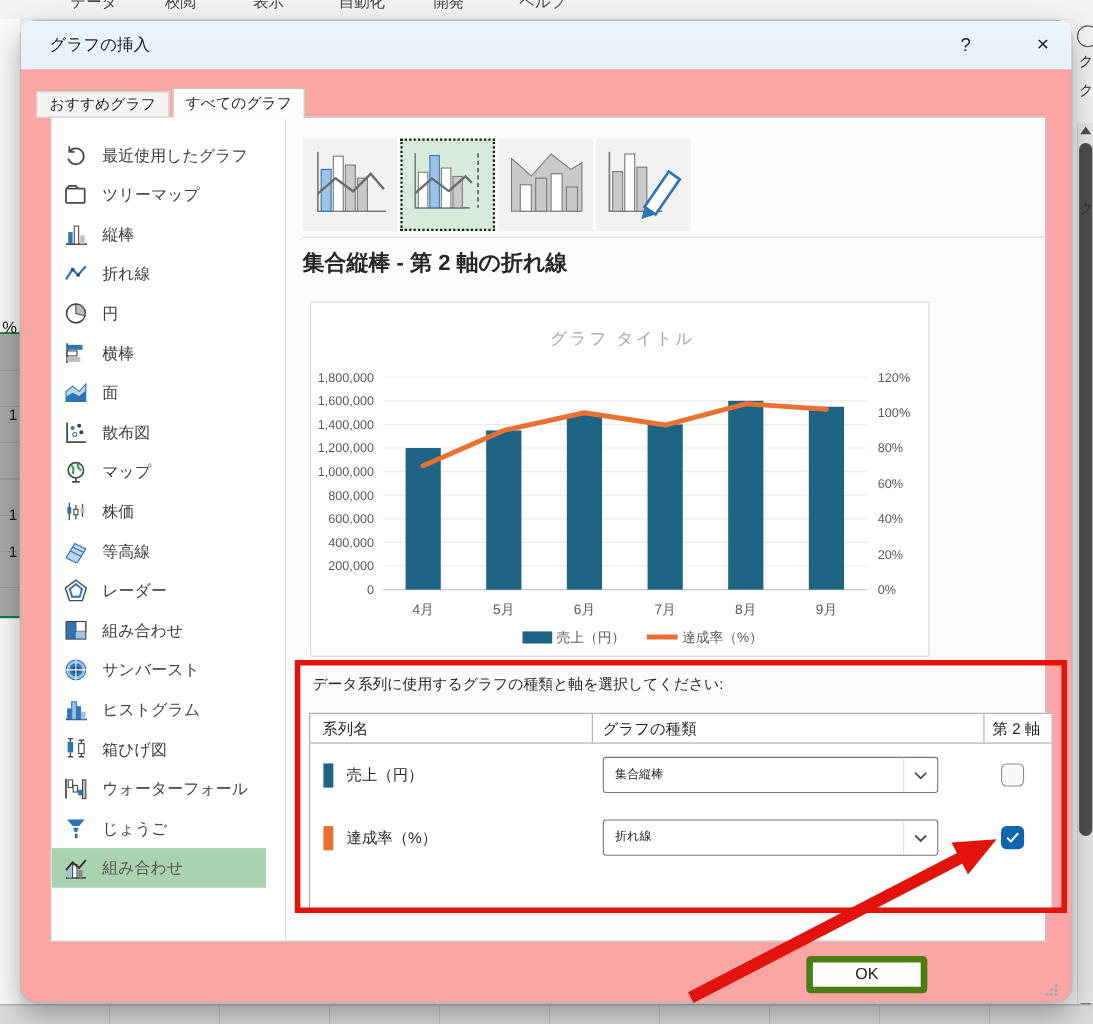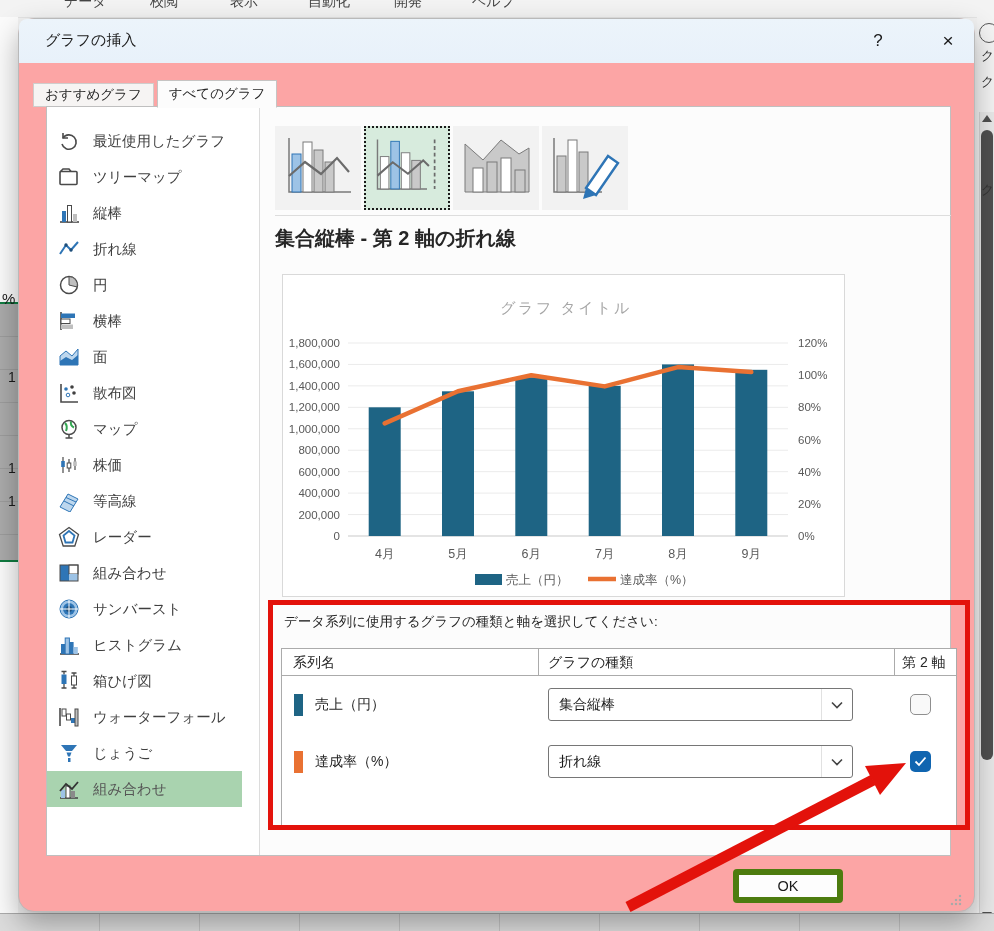--- a/index.html
+++ b/index.html
@@ -65,21 +65,21 @@
   .series-table{position:absolute;left:234px;top:541px;width:676px;height:179px;background:#FFFFFF;
       border:1px solid #ABABAB;box-sizing:border-box}
   .st-head{position:absolute;left:0;top:0;width:100%;height:27px;border-bottom:1px solid #ABABAB;box-sizing:border-box}
   .st-head .hsep{position:absolute;top:0;width:1px;height:26px;background:#ABABAB}
   .st-h{position:absolute;top:5px;font-size:14px;color:#262626;white-space:nowrap}
   .series-row{position:absolute;left:0;width:100%;height:40px}
   .sw{position:absolute;left:12px;top:9px;width:9px;height:22px}
   .sr-name{position:absolute;left:33px;top:11px;font-size:14px;color:#262626;white-space:nowrap}
   .dropdown{position:absolute;left:266px;top:3px;width:305px;height:33px;background:#FFFFFF;border:1px solid #767676;
       border-radius:3px;box-sizing:border-box;cursor:pointer}
-  .dd-value{position:absolute;left:10px;top:7px;font-size:14px;color:#1a1a1a}
+  .dd-value{position:absolute;left:10px;top:7px;font-size:11px;color:#1a1a1a}
   .dd-chev{position:absolute;right:0;top:0;width:30px;height:31px;border-left:1px solid #E1E1E1;display:flex;align-items:center;justify-content:center}
   .checkbox{position:absolute;left:628px;top:9px;width:21px;height:21px;border-radius:5px;box-sizing:border-box;cursor:pointer}
   .checkbox.off{border:1.5px solid #8F8F8F;background:#F9F9F9}
   .checkbox.on{background:#1065B0;display:flex;align-items:center;justify-content:center}
 
   .btn{position:absolute;top:850px;height:34px;background:#FDFDFD;border-radius:4px;font-size:14.5px;
       color:#1a1a1a;cursor:pointer;font-family:inherit}
   .btn.ok{left:714px;width:110px;border:6px solid #4d7c0f}
   .btn.cancel{left:838px;width:112px;border:1px solid #ACACAC}
   .grip{position:absolute;left:931px;top:875px;width:12px;height:12px;

